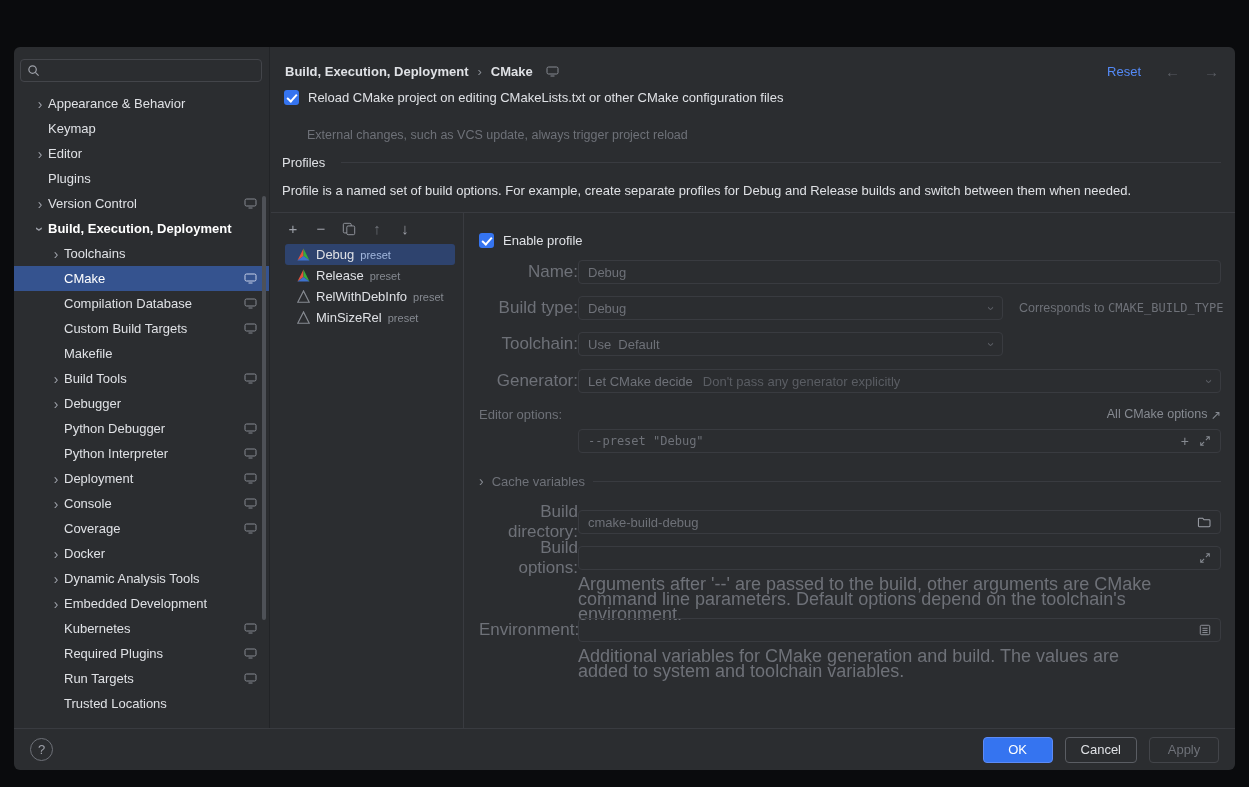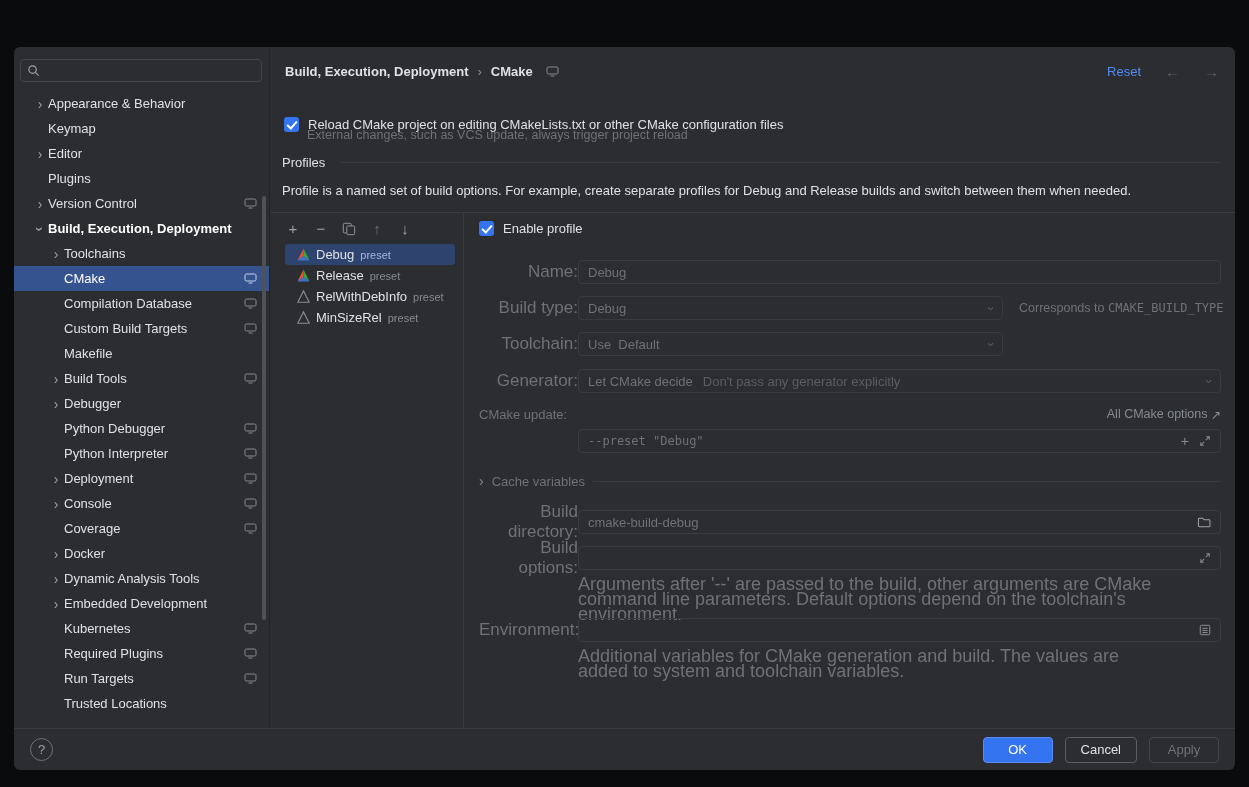--- a/index.html
+++ b/index.html
@@ -32,21 +32,21 @@
   .scrollbar { position:absolute; left:248px; top:149px; width:4px; height:424px; background:#4e5157; border-radius:2px; }
 
   
   .main { position:absolute; left:257px; top:0; width:964px; height:681px; }
   .header { position:absolute; left:14px; right:16px; top:10px; height:28px; display:flex; align-items:center; }
   .crumbs { display:flex; align-items:center; gap:9px; font-size:13px; font-weight:600; color:#dfe1e5; }
   .crumb-sep { color:#868a91; font-weight:400; }
   .reset { margin-left:auto; color:#548af7; font-size:13px; cursor:default; }
   .nav-arrow { color:#5a5d63; font-size:15px; margin-left:24px; }
 
-  .reload-row { position:absolute; left:13px; top:64px; height:26px; display:flex; align-items:center; gap:9px; color:#dfe1e5; font-size:13px; }
+  .reload-row { position:absolute; left:13px; top:37px; height:26px; display:flex; align-items:center; gap:9px; color:#dfe1e5; font-size:13px; }
   .reload-hint { position:absolute; left:36px; top:81px; color:#6e7178; font-size:12.5px; }
 
   .profiles-header { position:absolute; left:11px; right:14px; top:105px; height:20px; display:flex; align-items:center; gap:16px; color:#dfe1e5; font-size:13px; }
   .hline { flex:1; height:1px; background:#393b40; }
   .profiles-desc { position:absolute; left:11px; top:136px; color:#dfe1e5; font-size:13px; }
 
   .profiles-panel { position:absolute; left:0; right:0; top:165px; bottom:0; border-top:1px solid #393b40; }
   .plist { position:absolute; left:0; top:0; width:193px; bottom:0; border-right:1px solid #393b40; }
   .ptoolbar { height:31px; display:flex; align-items:center; padding-left:14px; gap:12px; color:#9da0a8; }
   .tbtn { width:16px; height:16px; display:inline-flex; align-items:center; justify-content:center; font-size:15px; cursor:default; }
@@ -64,21 +64,21 @@
   .field { height:24px; border:1px solid #393b40; border-radius:4px; display:flex; align-items:center; padding:0 9px; color:#6e7178; font-size:13px; flex:1; min-width:0; }
   .field.short { flex:none; width:425px; }
   .fv { white-space:pre; }
   .fv.mono, .mono { font-family:"DejaVu Sans Mono","Liberation Mono",monospace; font-size:12px; }
   .dd-chev { margin-left:auto; color:#5a5d63; font-size:13px; }
   .dd-chev .g { display:inline-block; transform:rotate(90deg); }
   .inner-hint { color:#5a5d63; margin-left:10px; white-space:nowrap; overflow:hidden; }
   .bt-hint { margin-left:16px; color:#6e7178; font-size:12.5px; white-space:nowrap; }
   .field-icons { margin-left:auto; display:flex; align-items:center; gap:10px; }
   .ficon { display:flex; align-items:center; color:#868a91; font-size:14px; }
-  .enable-row { position:absolute; left:14px; top:8px; height:15px; display:flex; align-items:center; gap:9px; color:#dfe1e5; font-size:13px; }
+  .enable-row { position:absolute; left:14px; top:20px; height:15px; display:flex; align-items:center; gap:9px; color:#dfe1e5; font-size:13px; }
   .opt-head { position:absolute; left:14px; right:14px; top:193px; height:16px; display:flex; align-items:center; }
   .opt-label { color:#6e7178; font-size:13px; }
   .opt-link { margin-left:auto; color:#868a91; font-size:12.5px; display:flex; align-items:center; gap:3px; }
   .afield { position:absolute; left:113px; right:14px; }
   .cache-row { position:absolute; left:14px; right:14px; top:260px; height:16px; display:flex; align-items:center; gap:8px; }
   .cache-chev { color:#868a91; font-size:14px; }
   .cache-label { color:#6e7178; font-size:13px; }
   .fhint { position:absolute; left:113px; color:#6e7178; font-size:18px; line-height:15px; }
 
   
@@ -444,21 +444,21 @@
           <div class="frow" style="top:156px">
             <span class="flabel">Generator:</span>
             <div class="field">
               <span class="fv">Let CMake decide</span>
               <span class="inner-hint">Don't pass any generator explicitly</span>
               <span class="dd-chev"><span class="g">›</span></span>
             </div>
           </div>
 
           <div class="opt-head">
-            <span class="opt-label">CMake update:</span>
+            <span class="opt-label">Editor options:</span>
             <span class="opt-link">
                 <span>All CMake options</span>
                 <span>↗</span>
               </span>
           </div>
           <div class="field afield" style="top:216px">
             <span class="fv mono">--preset "Debug"</span>
             <span class="field-icons">
               <span class="ficon">+</span>
               <span class="ficon">

